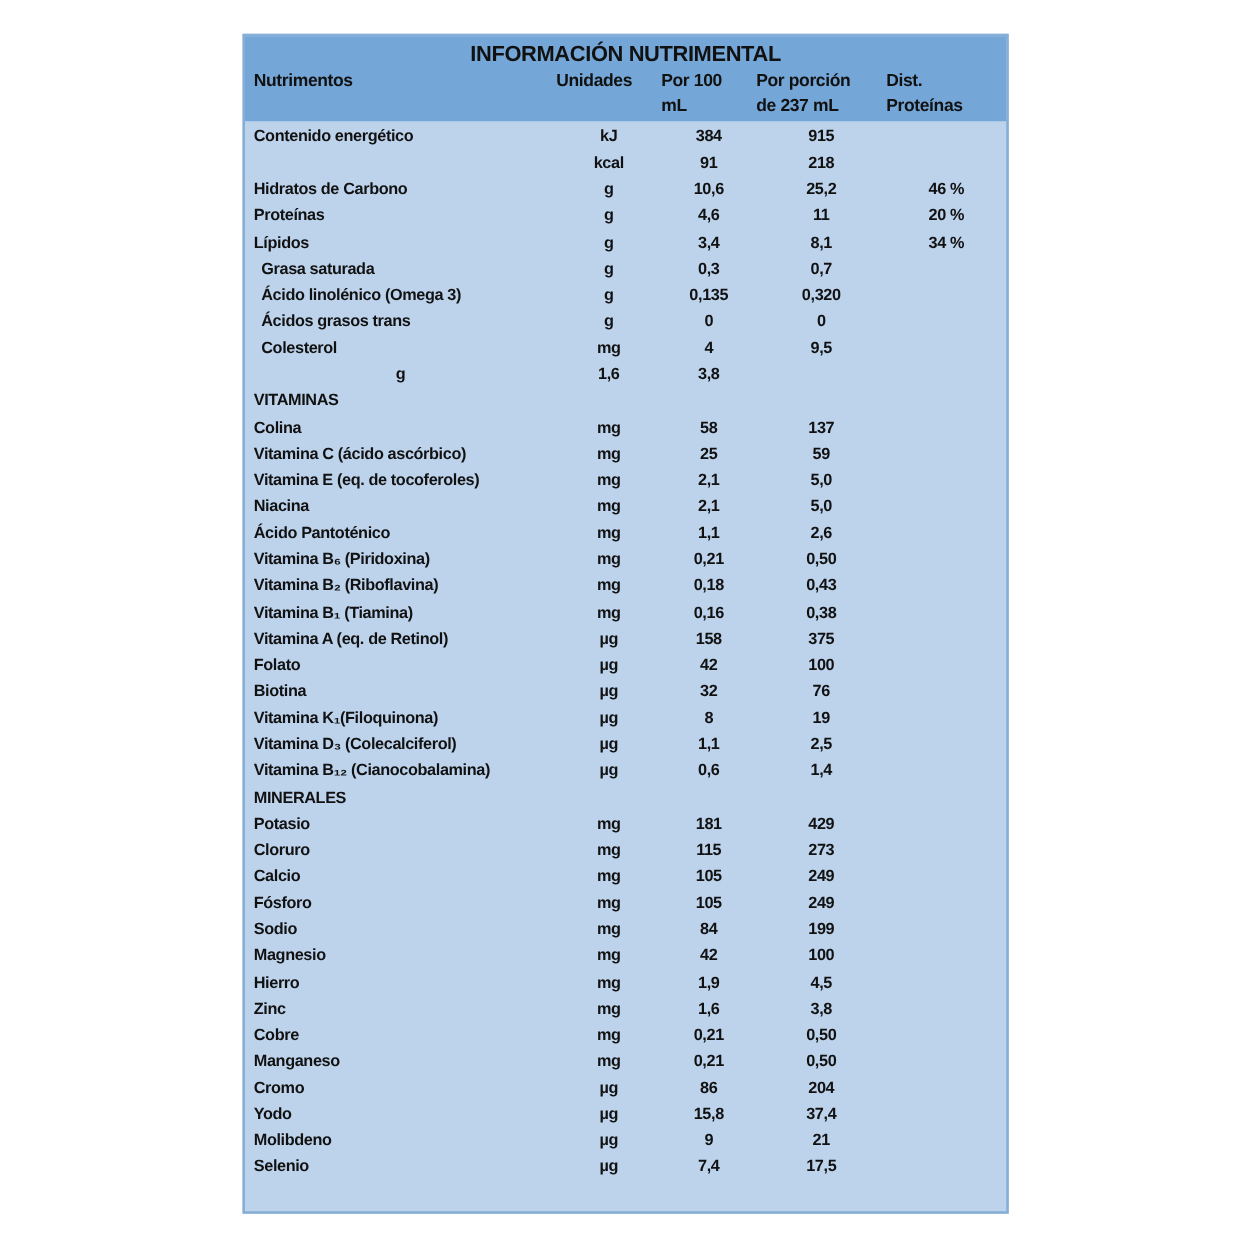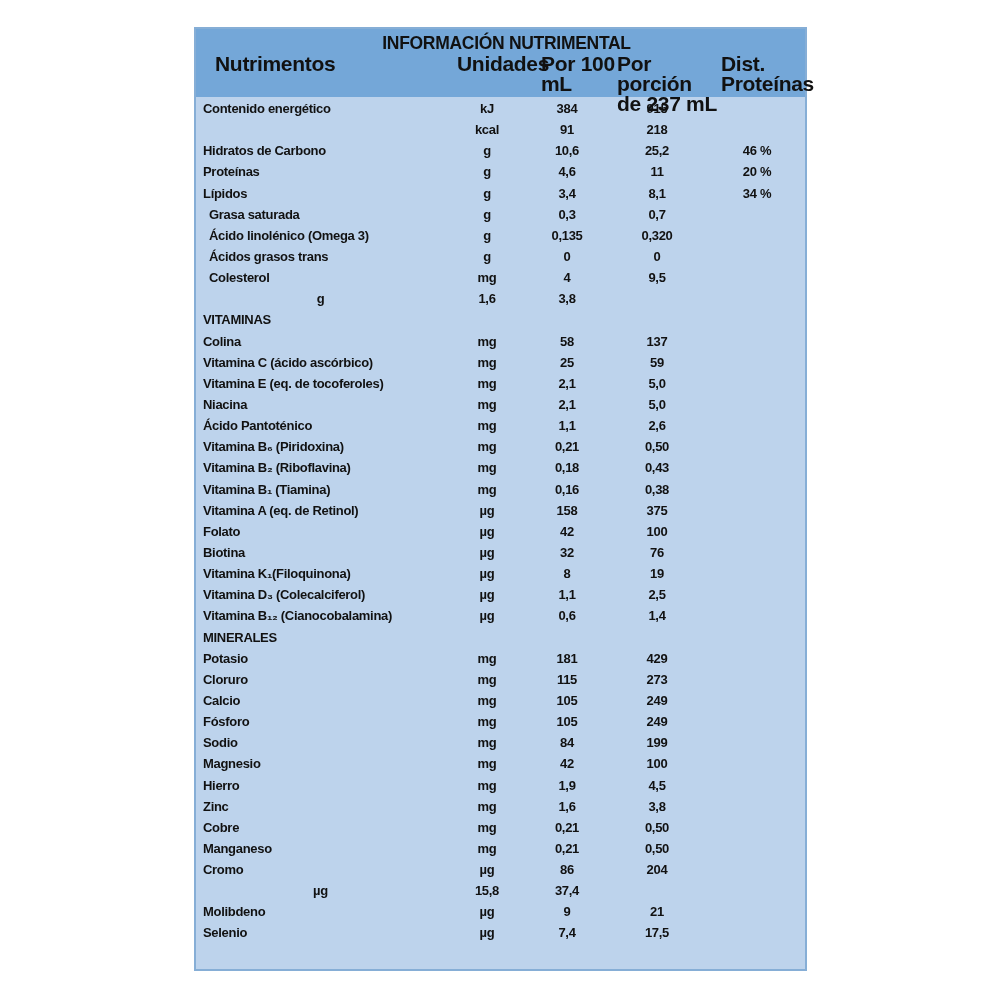--- a/index.html
+++ b/index.html
@@ -30,32 +30,31 @@
     color: #111111;
     font-weight: bold;
     letter-spacing: -0.3px;
   }
   .header-band {
     box-sizing: border-box;
     width: 100%;
     height: 68px;
     background: #74a7d8;
     padding-top: 3px;
-    padding-left: 12px;
   }
   .label-title {
     text-align: center;
     font-size: 17.5px;
     line-height: 22px;
     white-space: nowrap;
   }
   .cols {
     display: grid;
     grid-template-columns: 249px 84px 76px 104px 1fr;
-    font-size: 21px;
+    font-size: 14px;
     line-height: 20px;
   }
   .cols .c { text-align: left; }
   .cols .c-name { text-align: left; padding-left: 7px; }
   .tbody {
     padding-top: 1px;
   }
   .row {
     display: grid;
     grid-template-columns: 249px 84px 76px 104px 1fr;
@@ -348,20 +347,21 @@
           <div class="num"></div>
         </div>
         <div class="row">
           <div class="name">Cromo</div>
           <div class="unit">µg</div>
           <div class="num">86</div>
           <div class="num">204</div>
           <div class="num"></div>
         </div>
         <div class="row">
+          <div class="name">Yodo</div>
           <div class="unit">µg</div>
           <div class="num">15,8</div>
           <div class="num">37,4</div>
           <div class="num"></div>
         </div>
         <div class="row">
           <div class="name">Molibdeno</div>
           <div class="unit">µg</div>
           <div class="num">9</div>
           <div class="num">21</div>

